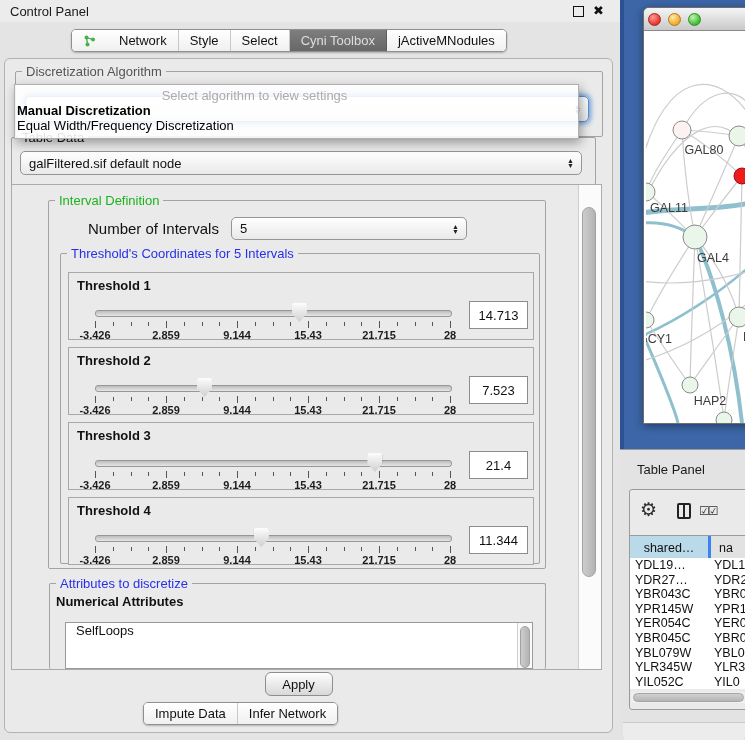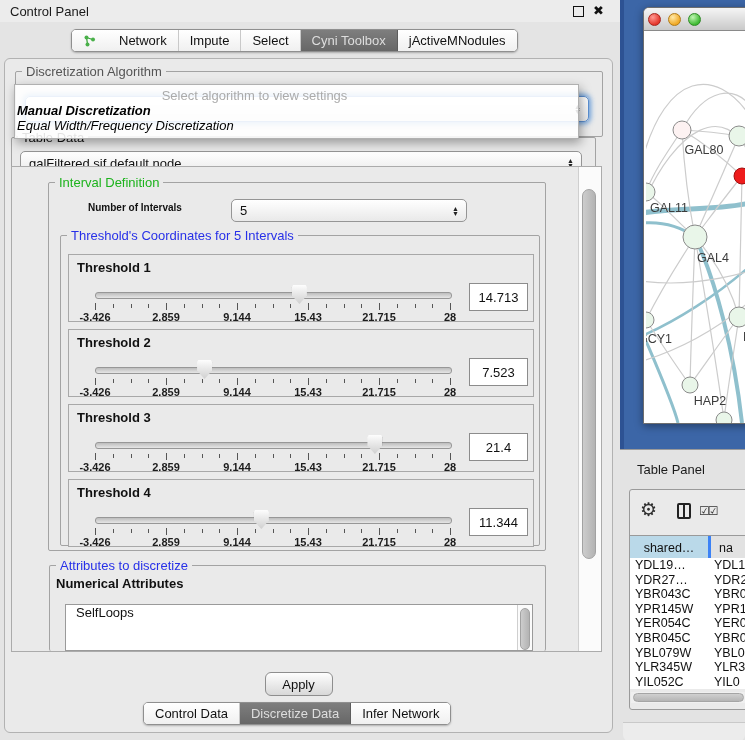--- a/index.html
+++ b/index.html
@@ -28,24 +28,24 @@
   .gtitle.green{color:#1db31d;}
   .gtitle.blue{color:#2730e8;}
   .combo{position:absolute;background:linear-gradient(#ffffff,#e9e9e9);border:1px solid #959595;border-radius:5px;
          display:flex;align-items:center;font-size:13px;padding:0 8px;box-sizing:border-box;}
   .combo .arrows{position:absolute;right:7px;top:50%;transform:translateY(-50%);display:flex;flex-direction:column;line-height:5px;font-size:7px;color:#222;}
   #focus-combo{box-shadow:0 0 5px 2px rgba(90,150,220,.85);border-color:#5b8fd0;}
   
   #popup{left:9px;top:25px;width:563px;height:53px;background:rgba(255,255,255,.88);
          border:1px solid #b0b0b0;box-shadow:2px 4px 10px rgba(0,0,0,.35);z-index:5;}
   #popup .hint{margin-top:3px;text-align:center;padding-right:84px;font-size:13px;color:#ababab;}
-  #popup .item{font-size:13px;color:#000;padding:0 2px;line-height:15px;white-space:nowrap;font-style:italic;}
+  #popup .item{font-size:13px;color:#000;padding:0 2px;line-height:15px;white-space:nowrap;}
   #popup .item.b{font-weight:bold;}
   
-  #scrollpane{left:6px;top:107px;width:589px;height:484px;border:1px solid #ababab;background:#eaeaea;overflow:hidden;}
+  #scrollpane{left:6px;top:125px;width:589px;height:484px;border:1px solid #ababab;background:#eaeaea;overflow:hidden;}
   .vsb-track{position:absolute;background:#fbfbfb;border-left:1px solid #cfcfcf;}
   .vsb-thumb{position:absolute;border-radius:7px;background:linear-gradient(90deg,#cdcdcd,#b3b3b3);border:1px solid #a2a2a2;box-sizing:border-box;}
   
   .tpanel{position:absolute;left:7px;width:464px;height:66px;border:1px solid #a8a8a8;background:#eaeaea;}
   .tpanel .tlabel{position:absolute;left:8px;top:5px;font-size:13px;font-weight:bold;color:#111;}
   .slider{position:absolute;left:26px;top:34px;width:355px;height:30px;}
   .track{position:absolute;left:0;top:3px;width:100%;height:5px;border-radius:3px;
          background:linear-gradient(#bdbdbd,#e6e6e6);border:1px solid #979797;}
   .handle{position:absolute;top:-4px;width:15px;height:19px;margin-left:-8px;
           background:linear-gradient(#fdfdfd,#cfcfcf);
@@ -116,21 +116,21 @@
           <svg width="13" height="13" viewBox="0 0 13 13">
             <path d="M3.5 3.5 L9.5 5.5 M3.5 3.5 L4.5 10" stroke="#3aa53a" stroke-width="1.3" fill="none"></path>
             <circle cx="3.5" cy="3.5" r="2" fill="#49b049"></circle>
             <circle cx="10" cy="5.5" r="2" fill="#49b049"></circle>
             <circle cx="4.5" cy="10.5" r="2" fill="#49b049"></circle>
           </svg>
         </span>
         <span>Network</span>
       </span>
       <span class="seg">
-        <span>Impute</span>
+        <span>Style</span>
       </span>
       <span class="seg">
         <span>Select</span>
       </span>
       <span class="seg sel">
         <span>Cyni Toolbox</span>
       </span>
       <span class="seg">
         <span>jActiveMNodules</span>
       </span>
@@ -164,21 +164,21 @@
             <span>▲</span>
             <span>▼</span>
           </span>
       </div>
     </div>
 
     <div class="abs" id="scrollpane">
 
       <div class="group" style="left:36px;top:15px;width:496px;height:367px;">
         <span class="gtitle green">Interval Definition</span>
-        <div style="position:absolute;left:39px;top:19px;font-size:10px;font-weight:bold;">Number of Intervals</div>
+        <div style="position:absolute;left:39px;top:19px;font-size:15px;font-weight:normal;">Number of Intervals</div>
         <div class="combo" style="left:182px;top:16px;width:236px;height:23px;">
           <span>5</span>
           <span class="arrows">
               <span>▲</span>
               <span>▼</span>
             </span>
         </div>
         <div class="group" style="left:11px;top:52px;width:478px;height:309px;">
           <span class="gtitle blue">Threshold's Coordinates for 5 Intervals</span>
           <div id="tpanels">
@@ -360,24 +360,21 @@
       </div>
     </div>
 
     <div id="apply-btn">
       <span>Apply</span>
     </div>
   </div>
 
   <div class="abs tabbar" id="bottom-tabs">
       <span class="seg">
-        <span>Control Data</span>
-      </span>
-      <span class="seg sel">
-        <span>Discretize Data</span>
+        <span>Impute Data</span>
       </span>
       <span class="seg">
         <span>Infer Network</span>
       </span>
     </div>
 
   <div class="abs" id="desktop">
     <div id="netwin">
       <div id="nettitle">
         <span class="light red"></span>

